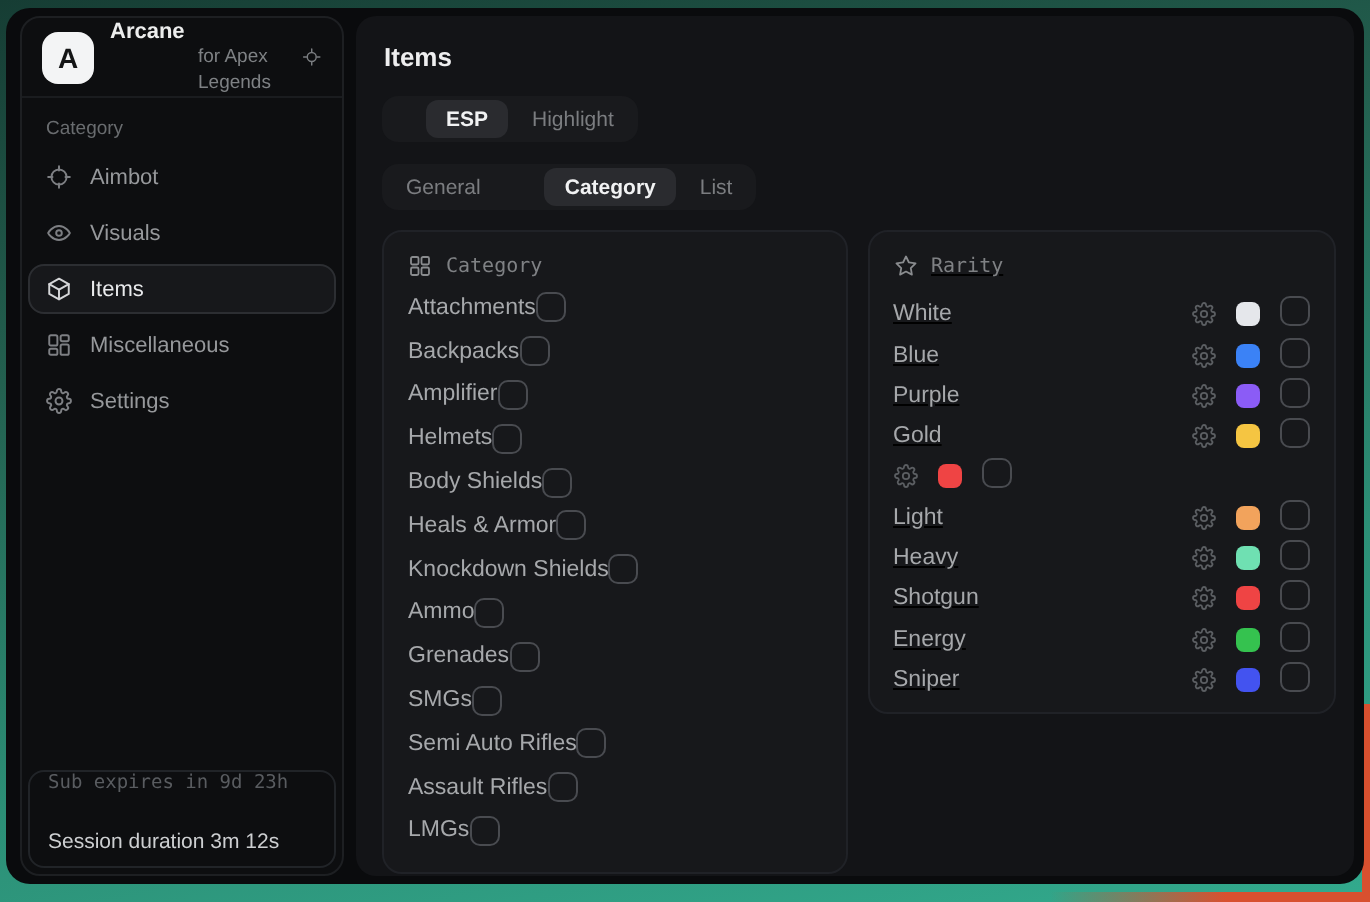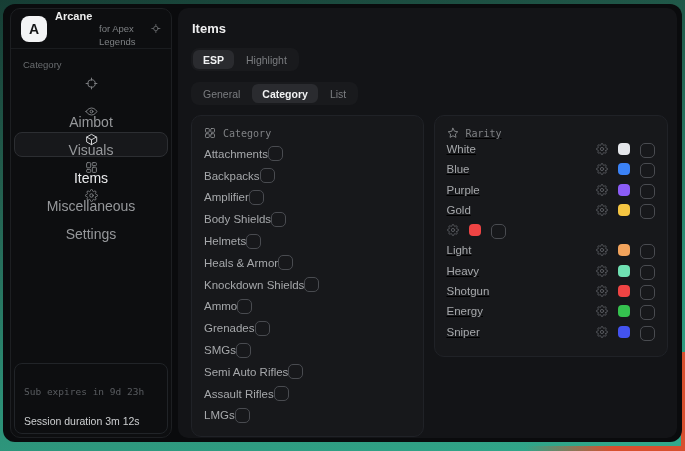--- a/index.html
+++ b/index.html
@@ -24,53 +24,53 @@
     gap:8px; padding:0 10px; flex:none; }
   .logo { width:26px; height:26px; border-radius:8px; background:#f3f4f5; color:#141516;
     font-weight:700; font-size:14px; display:flex; align-items:center; justify-content:center; flex:none; }
   .sb-titles { display:flex; flex-direction:column; line-height:1.3; }
   .sb-title { font-size:11px; font-weight:700; color:#eceded; }
   .sb-sub { font-size:9.5px; color:#7e8184;padding-left:44px; }
   .sb-target { margin-left:auto; width:13px; height:13px; color:#7a7d80; }
   .sb-section { margin:10px 12px 6px; font-size:9.5px; color:#696c6f; }
   .nav { padding:0 3px; }
   .nav-item { height:25px; margin-bottom:3px; padding:0 8px; display:flex; align-items:center;
-    gap:24px; border-radius:8px; border:1px solid transparent; color:#96989b; font-size:14px; cursor:default;flex-direction:column; }
+    gap:9px; border-radius:8px; border:1px solid transparent; color:#96989b; font-size:11px; cursor:default; }
   .nav-item .icon { width:13px; height:13px; color:#7d7f83; }
   .nav-item.active { background:#17181b; border-color:#2c2e32; color:#e9eaec; }
   .nav-item.active .icon { color:#d5d6d8; }
   .sb-spacer { flex:1; }
-  .status-box { margin:0 3px 3px; border:1px solid #212428; border-radius:8px; padding:22px 9px 6px; }
+  .status-box { margin:0 3px 3px; border:1px solid #212428; border-radius:8px; padding:0 9px 6px; }
   .status-line1 { font-family:"DejaVu Sans Mono", monospace; font-size:9.5px; color:#595c60; white-space:nowrap; }
   .status-line2 { font-size:10.5px; color:#cdcfd1; margin-top:18px; white-space:nowrap; }
 
   
   .main { position:absolute; left:175px; top:4px; width:499px; height:430px;
     background:#131417; border-radius:10px; padding:13px 9px 0 13px; overflow:hidden; }
   .main-title { font-size:13px; font-weight:700; color:#eeeeef; margin-left:1px; line-height:15px; }
   .seg-row { margin-top:12px; }
   .tabs-row { margin-top:11px; }
   .seg { display:inline-flex; background:#191a1d; border-radius:8px; padding:2px; gap:2px; }
   .seg-btn { height:19px; padding:0 10px; border-radius:6px; display:flex; align-items:center;
     font-size:10.5px; color:#7b7d80; cursor:default; }
-  .seg-btn.active { background:#2a2b2f; color:#f1f2f3; font-weight:700; }
+  .seg-btn.active { background:#2a2b2f; color:#f1f2f3; font-weight:700;margin-left:20px; }
 
   .panels { margin-top:10px; display:flex; gap:10px; align-items:flex-start; }
   .panel { background:#17181b; border:1px solid #202227; border-radius:10px; padding:7px 12px 10px; }
   .panel.category { width:234px; }
   .panel.rarity { width:236px;text-decoration:underline; }
   .panel-header { display:flex; align-items:center; gap:7px; color:#7f8184;
     font-family:"DejaVu Sans Mono", monospace; font-size:10px; height:20px; margin-bottom:0; }
   .panel-header .icon { width:12px; height:12px; color:#8a8c8f; }
 
   .cat-row { height:21.8px; display:flex; align-items:center; justify-content:flex-start;
     font-size:11.5px; color:#a6a8ab; }
   .checkbox { width:15px; height:15px; border:1.4px solid #494b50; border-radius:5px; flex:none; }
 
-  .rar-row { height:20.3px; display:flex; align-items:flex-start; font-size:11.5px; color:#a6a8ab; }
+  .rar-row { height:20.3px; display:flex; align-items:flex-end; font-size:11.5px; color:#a6a8ab; }
   .rar-label { flex:1; }
   .rar-gear { width:12px; height:12px; color:#5b5e62; margin-right:10px; flex:none; }
   .swatch { width:12px; height:12px; border-radius:4px; margin-right:10px; flex:none; }
 
   .icon svg { width:100%; height:100%; display:block; }
 </style>
 </head>
 <body style="--accent: #d8502f;">
 
 <div class="accent-right"></div>
@@ -192,25 +192,25 @@
             </div>
             <div class="cat-row">
               <span>Backpacks</span>
               <span class="checkbox"></span>
             </div>
             <div class="cat-row">
               <span>Amplifier</span>
               <span class="checkbox"></span>
             </div>
             <div class="cat-row">
+              <span>Helmets</span>
+              <span class="checkbox"></span>
+            </div>
+            <div class="cat-row">
               <span>Body Shields</span>
-              <span class="checkbox"></span>
-            </div>
-            <div class="cat-row">
-              <span>Helmets</span>
               <span class="checkbox"></span>
             </div>
             <div class="cat-row">
               <span>Heals &amp; Armor</span>
               <span class="checkbox"></span>
             </div>
             <div class="cat-row">
               <span>Knockdown Shields</span>
               <span class="checkbox"></span>
             </div>

